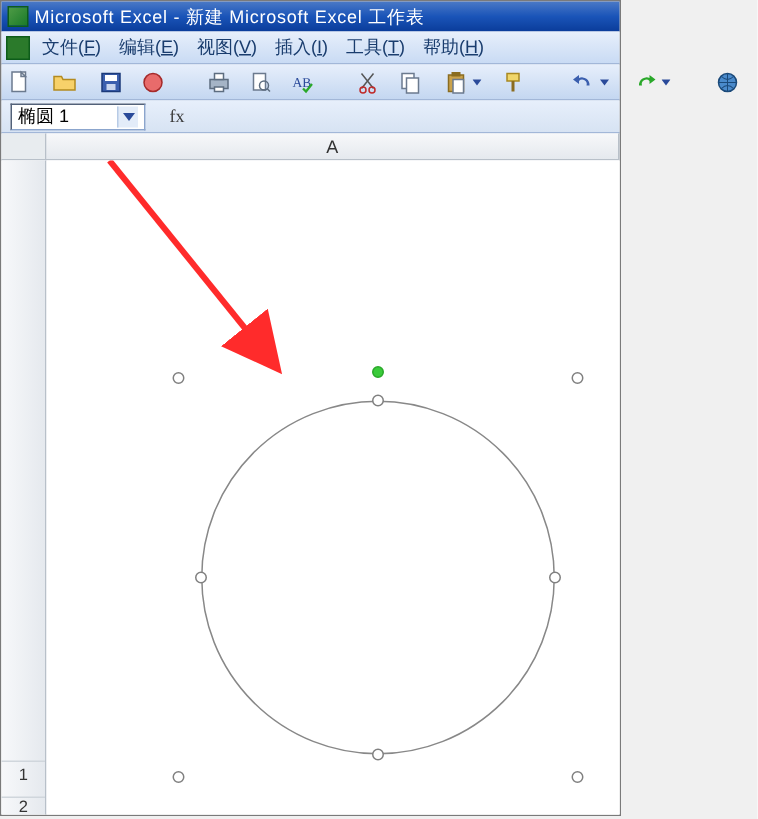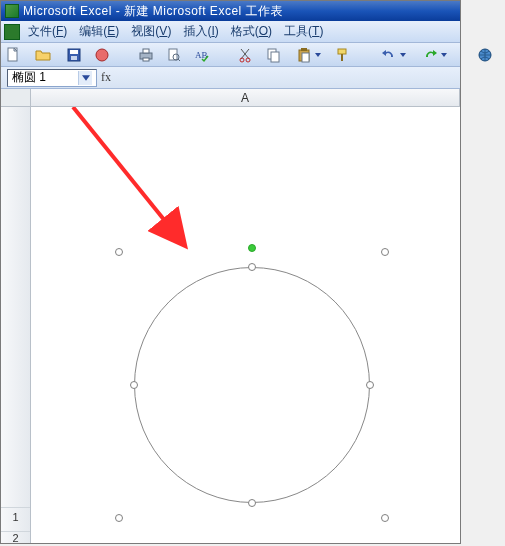--- a/index.html
+++ b/index.html
@@ -7,21 +7,21 @@
     font-family: "SimSun", "Microsoft YaHei", Arial, sans-serif;
     font-size: 12px;
     background: #f0f0f0;
     width: 505px;
     height: 546px;
     overflow: hidden;
     position: relative;
   }
   .outer-frame {
     border: 1px solid #7a7a7a;
-    width: 461px;
+    width: 414px;
     height: 544px;
     position: relative;
     background: #ffffff;
   }
   .titlebar {
     height: 20px;
     background: linear-gradient(to bottom, #4a79c6 0%, #1a54b8 50%, #0a3c9a 100%);
     display: flex;
     align-items: center;
     padding: 0 4px;
@@ -92,21 +92,21 @@
     width:8px; height:20px; display:flex; align-items:center; justify-content:center;
   }
   .tdrop .arrow svg { width:6px; height:6px; }
   .namebox-row {
     height: 22px;
     background: linear-gradient(to bottom,#e7effb 0%, #d7e3f3 100%);
     border-bottom:1px solid #a2b7d8;
     display:flex;
     align-items:center;
     padding:0 6px;
-    gap:4px;
+    gap:16px;
   }
   .namebox {
     width: 90px;
     height: 18px;
     background:#ffffff;
     border:1px inset #8ba5cd;
     display:flex;
     align-items:center;
     padding:0 4px;
     font-size:12px;
@@ -219,22 +219,22 @@
       <span>Microsoft Excel</span><span> - </span><span>新建 Microsoft Excel 工作表</span>
     </span>
   </div>
 
   <div class="menubar">
     <span class="menu-icon"></span>
     <span class="menu-item"><span>文件</span>(<u>F</u>)</span>
     <span class="menu-item"><span>编辑</span>(<u>E</u>)</span>
     <span class="menu-item"><span>视图</span>(<u>V</u>)</span>
     <span class="menu-item"><span>插入</span>(<u>I</u>)</span>
-    <span class="menu-item"><span>格式</span>(<u>O</u>)</span>
     <span class="menu-item"><span>工具</span>(<u>T</u>)</span>
+    <span class="menu-item"><span>帮助</span>(<u>H</u>)</span>
   </div>
 
   <div class="toolbar">
     <div class="tbtn" title="new">
       <svg viewBox="0 0 16 16">
           <rect x="3" y="1" width="9" height="13" fill="#fff" stroke="#6b7a8e"></rect>
           <path d="M9 1 L12 4 L9 4 Z" fill="#dbe3ee" stroke="#6b7a8e"></path>
         </svg>
     </div>
     <div class="tdrop">

